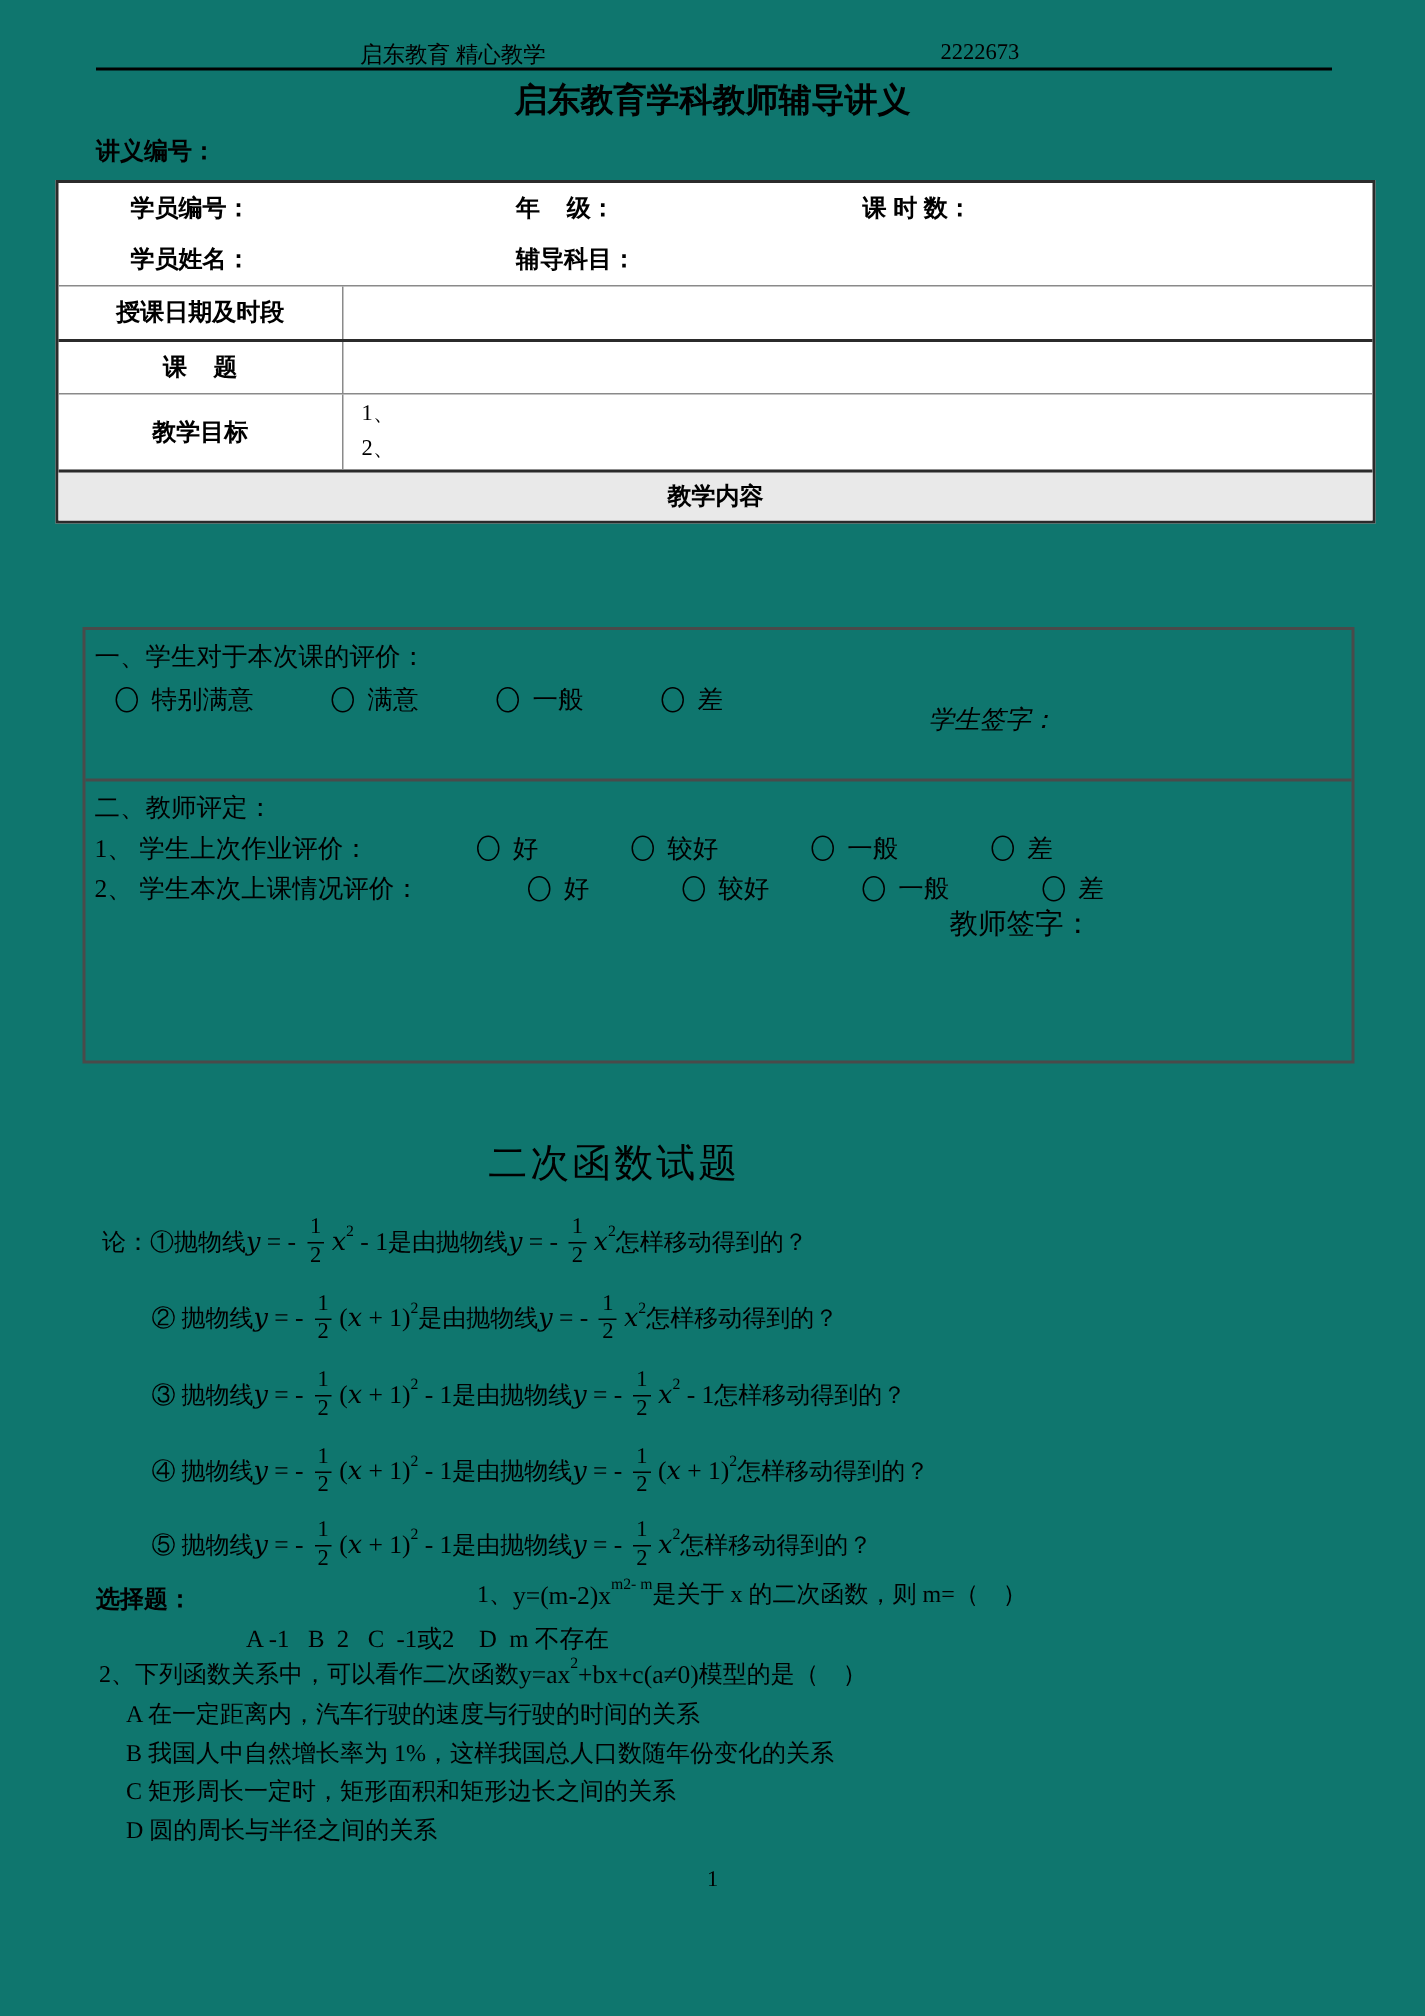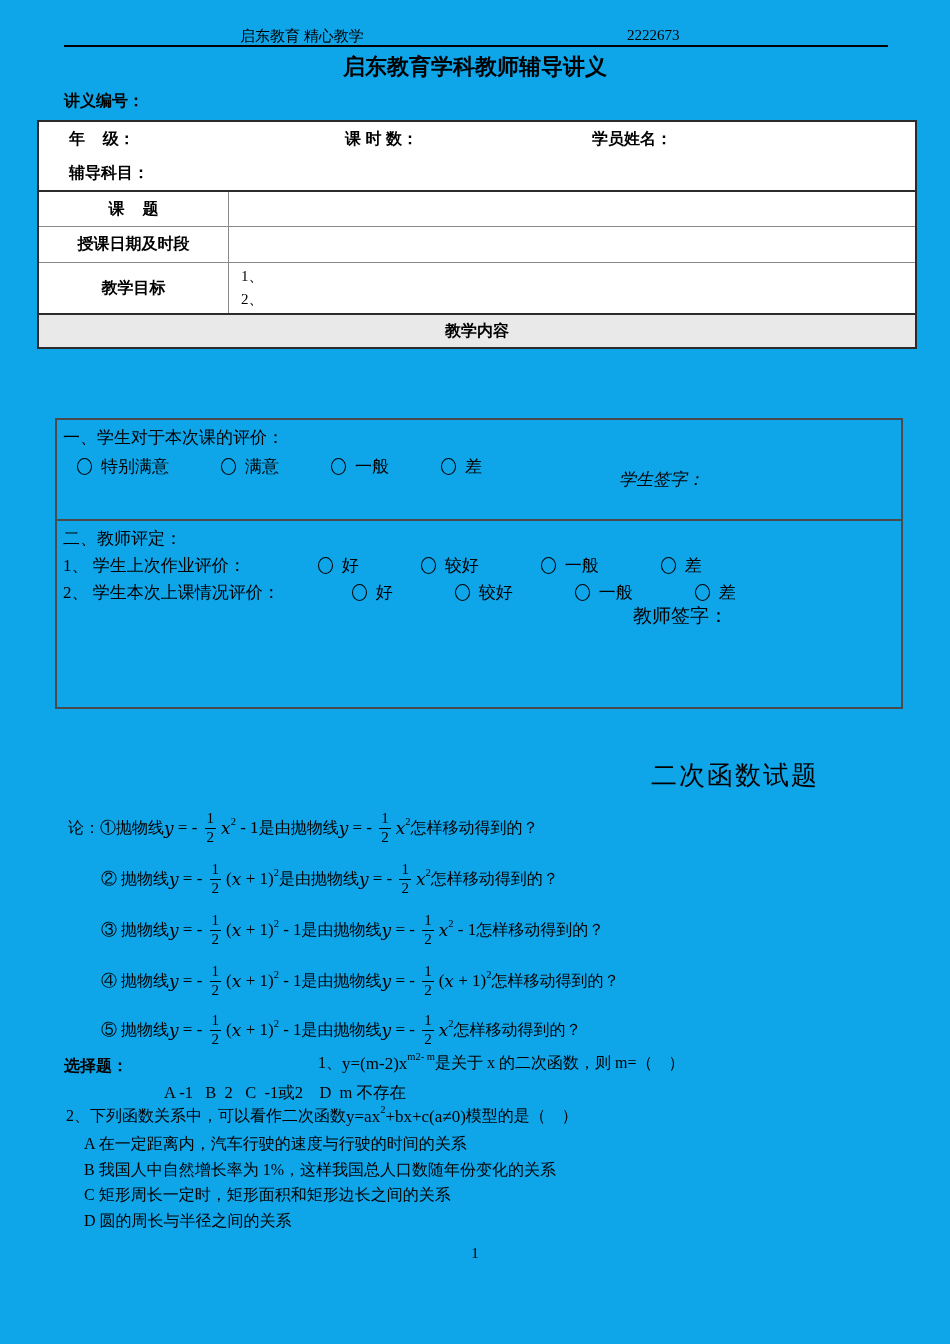--- a/index.html
+++ b/index.html
@@ -1,16 +1,16 @@
 <!DOCTYPE html>
 <html><head>
 <meta charset="utf-8">
 <style>
   html,body{margin:0;padding:0;background:#fff;}
-  #page{position:relative;width:950px;height:1344px;background:#0ea5e9;overflow:hidden;
+  #page{position:relative;width:950px;height:1344px;background:#0f766e;overflow:hidden;
         font-family:"Liberation Serif",serif;color:#000;}
   .abs{position:absolute;}
   .sans{font-family:"Liberation Sans",sans-serif;}
 
   
   #brand{left:240px;top:27px;font-size:15px;}
   #code{left:627px;top:27px;font-size:15px;}
   #header-rule{left:64px;top:45px;width:824px;border-top:2px solid #000;}
   #doc-title{left:0;top:52px;width:950px;text-align:center;font-size:22px;font-weight:bold;}
   #lecture-no{left:64px;top:91px;font-size:16px;font-weight:bold;}
@@ -44,21 +44,21 @@
   .radio-circle{display:inline-block;width:15px;height:17px;border:1.4px solid #000;border-radius:50%;
                 margin-right:9px;box-sizing:border-box;}
   .radio-label{font-size:17px;}
   #sig-student{position:absolute;left:562px;top:48px;font-size:17px;font-style:italic;}
   #sig-teacher{position:absolute;left:576px;top:82px;font-size:19px;}
   .teacher-row{margin-top:4px;font-size:17px;display:flex;align-items:center;}
   .teacher-row .t-opts{margin-left:72px;display:inline-flex;}
   .teacher-row .radio-item{margin-right:62px;}
 
   
-  #exam-title{left:0;top:758px;width:819px;text-align:right;font-size:26px;
+  #exam-title{left:0;top:758px;width:819px;text-align:center;font-size:26px;
               font-family:"Liberation Sans",sans-serif;letter-spacing:2px;}
   .problem-line{position:absolute;display:flex;align-items:center;font-size:16px;min-height:44px;}
   .problem-line .text{font-size:16px;}
   .problem-line .var, .q-line .var{font-family:"DejaVu Serif",serif;font-style:italic;font-size:17px;}
   .problem-line .rom, .q-line .rom{font-family:"Liberation Serif",serif;font-size:17px;white-space:pre;}
   .frac{display:inline-flex;flex-direction:column;align-items:center;vertical-align:middle;
         margin:0 5px 0 3px;font-family:"Liberation Serif",serif;font-size:15px;line-height:1.15;}
   .frac .num{border-bottom:1.2px solid #000;padding:0 2px;}
   .frac .den{padding:0 2px;}
   .supx{font-size:10.5px;position:relative;top:-7px;font-family:"Liberation Serif",serif;white-space:pre;}
@@ -83,31 +83,32 @@
 <div id="page">
 
   <div id="brand" class="abs">启东教育 精心教学</div>
   <div id="code" class="abs">2222673</div>
   <div id="header-rule" class="abs"></div>
   <div id="doc-title" class="abs sans">启东教育学科教师辅导讲义</div>
   <div id="lecture-no" class="abs sans">讲义编号：</div>
 
   <div id="info-table" class="abs">
     <div id="section-a">
+      <span class="cell c1">学员编号：</span>
       <span class="cell c2">年    级：</span>
       <span class="cell c3">课 时 数：</span>
       <span class="cell c1">学员姓名：</span>
       <span class="cell c2">辅导科目：</span>
     </div>
+    <div id="row-date" class="trow">
+      <div class="lab">授课日期及时段</div>
+      <div class="val"></div>
+    </div>
     <div id="row-topic" class="trow">
       <div class="lab">课    题</div>
-      <div class="val"></div>
-    </div>
-    <div id="row-date" class="trow">
-      <div class="lab">授课日期及时段</div>
       <div class="val"></div>
     </div>
     <div id="row-goal" class="trow">
       <div class="lab">教学目标</div>
       <div class="val">
         <div>1、</div>
         <div>2、</div>
       </div>
     </div>
     <div id="row-content">教学内容</div>

